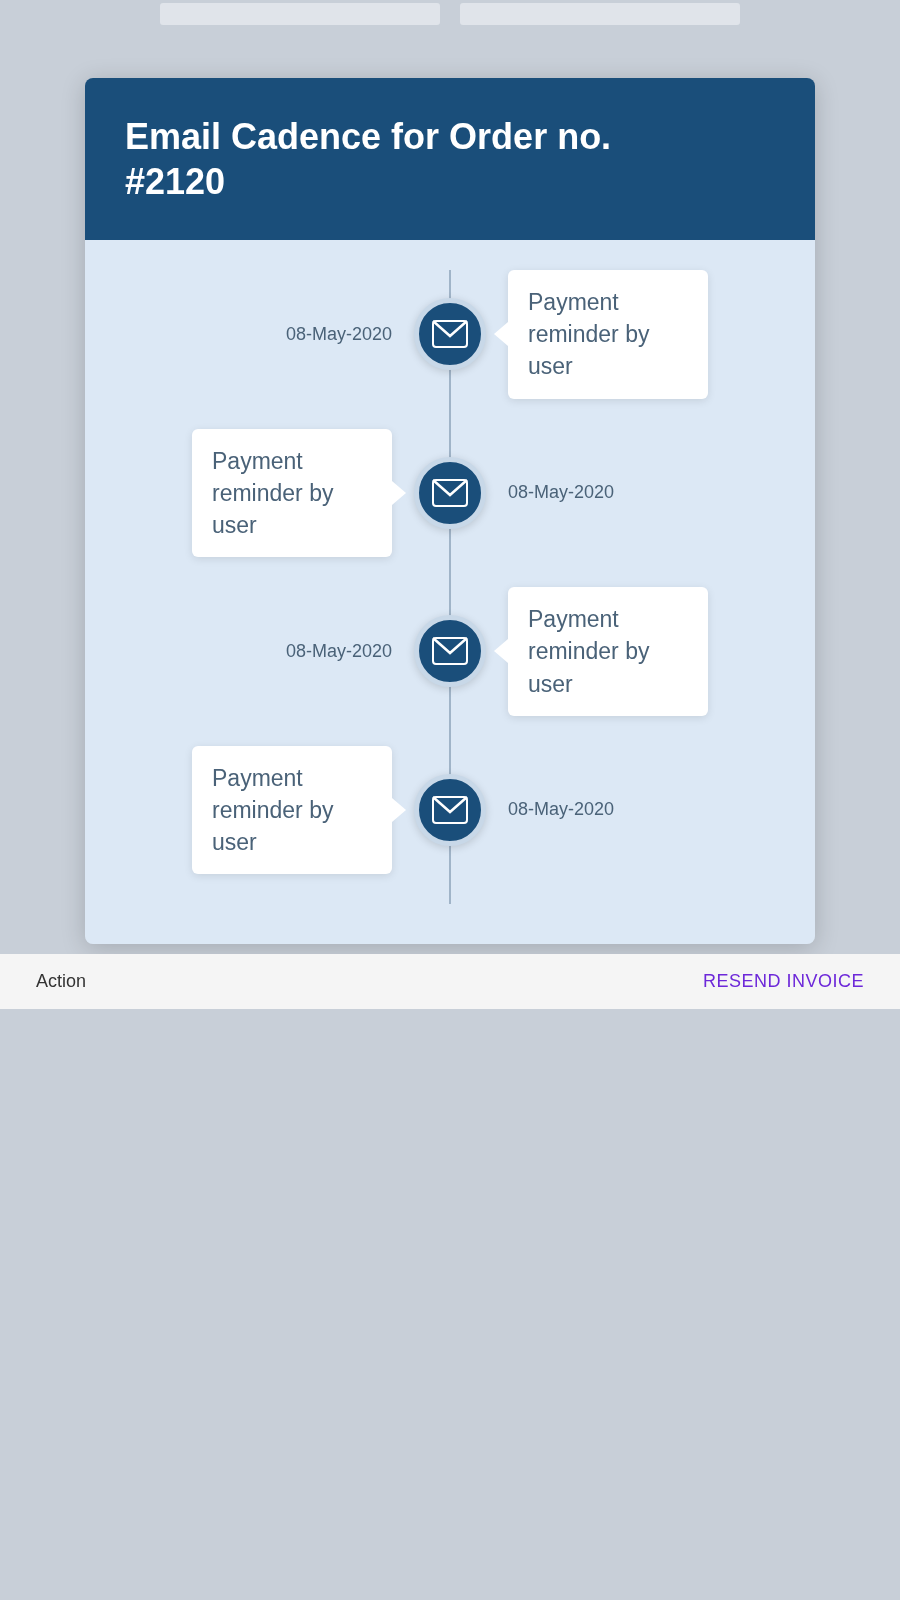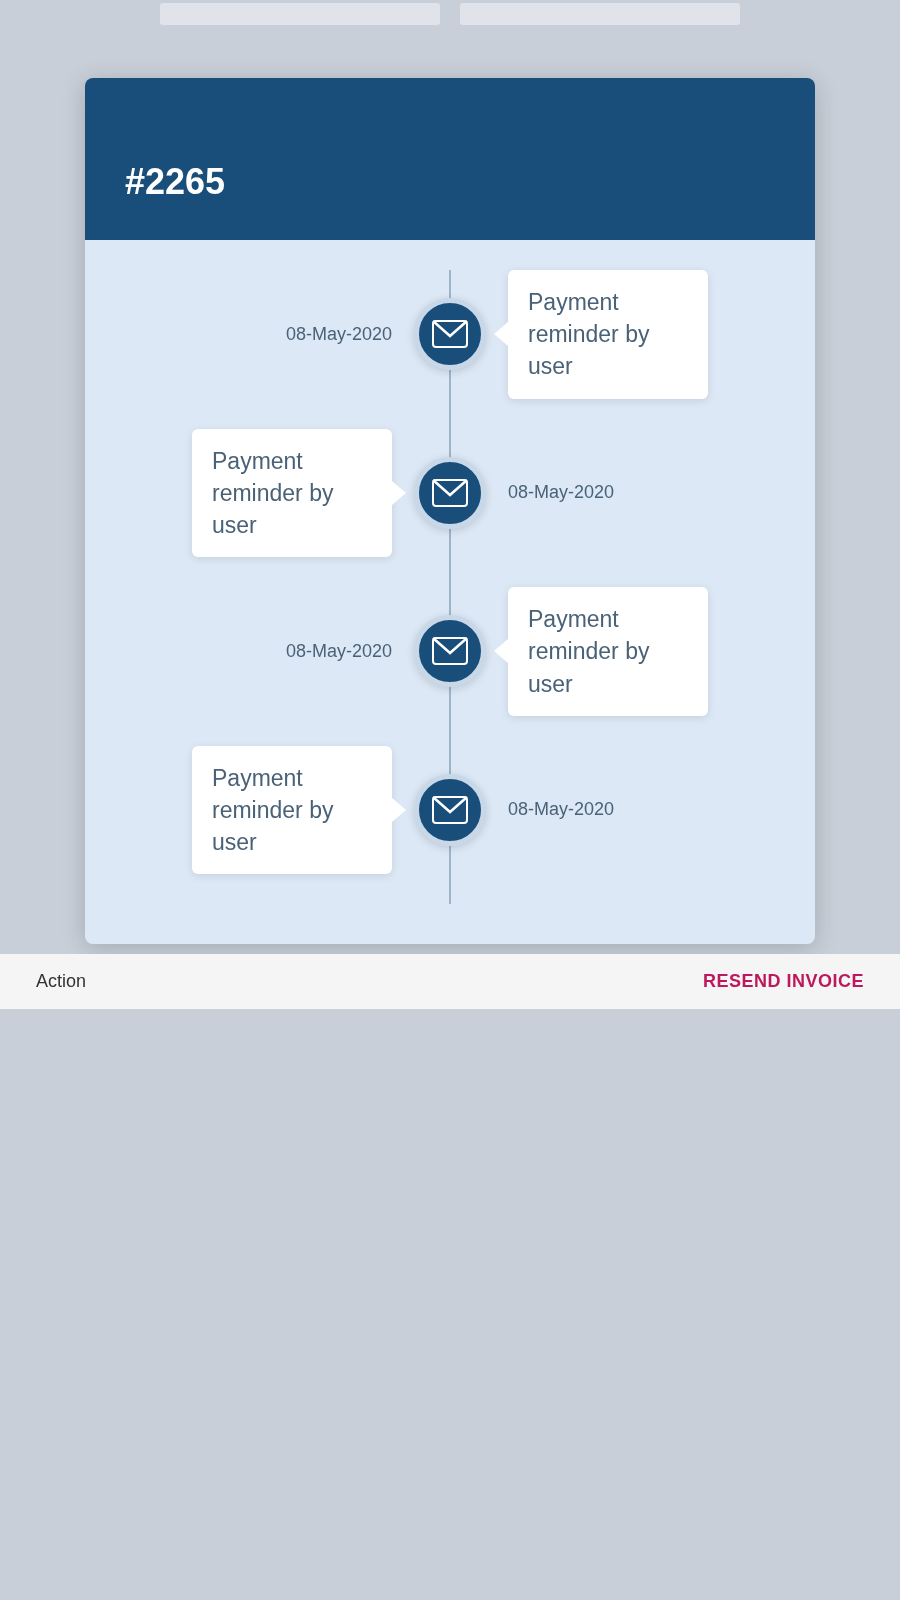--- a/index.html
+++ b/index.html
@@ -197,42 +197,42 @@
       justify-content: space-between;
       padding: 0 36px;
       margin-top: 10px;
     }
     .bottom-action {
       color: #333;
       font-size: 18px;
       font-weight: 500;
     }
     .bottom-resend {
-      color: #be185d;
+      color: #6d28d9;
       font-size: 18px;
-      font-weight: 700;
+      font-weight: 400;
       letter-spacing: 0.5px;
       text-transform: uppercase;
       cursor: pointer;
     }
   </style>
 </head>
 <body>
 
 <div class="top-bar">
   <div class="top-bar-btn"></div>
   <div class="top-bar-btn"></div>
 </div>
 
 <div class="modal">
 
   <div class="modal-header">
     <h1>
-      <br>
-      <span>#2265</span>
+      <span>Email Cadence for Order no.</span><br>
+      <span>#2120</span>
     </h1>
   </div>
 
   <div class="modal-body">
     <div class="timeline">
 
       <div class="timeline-row">
         <div class="tl-left">
           <span class="tl-date">08-May-2020</span>
         </div>

